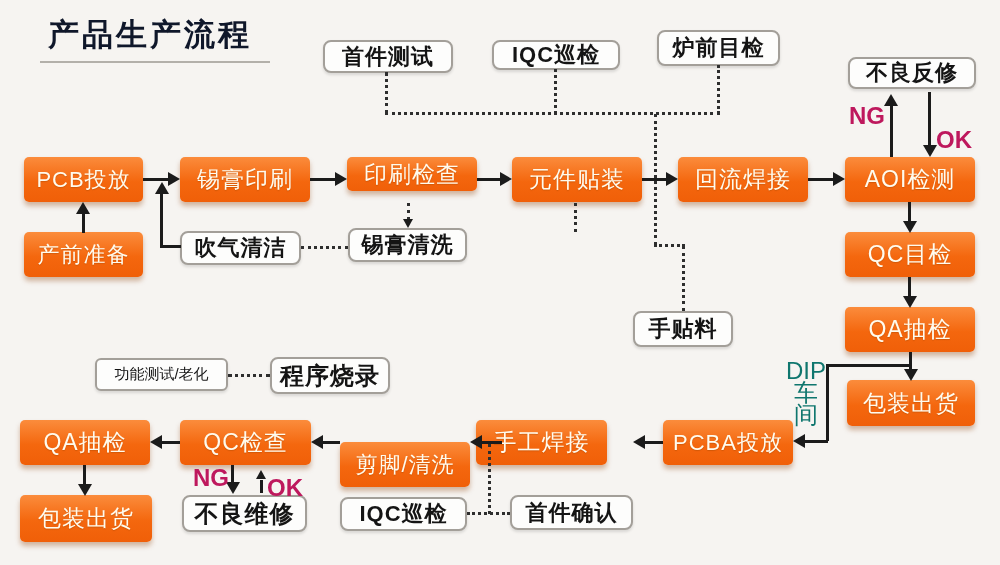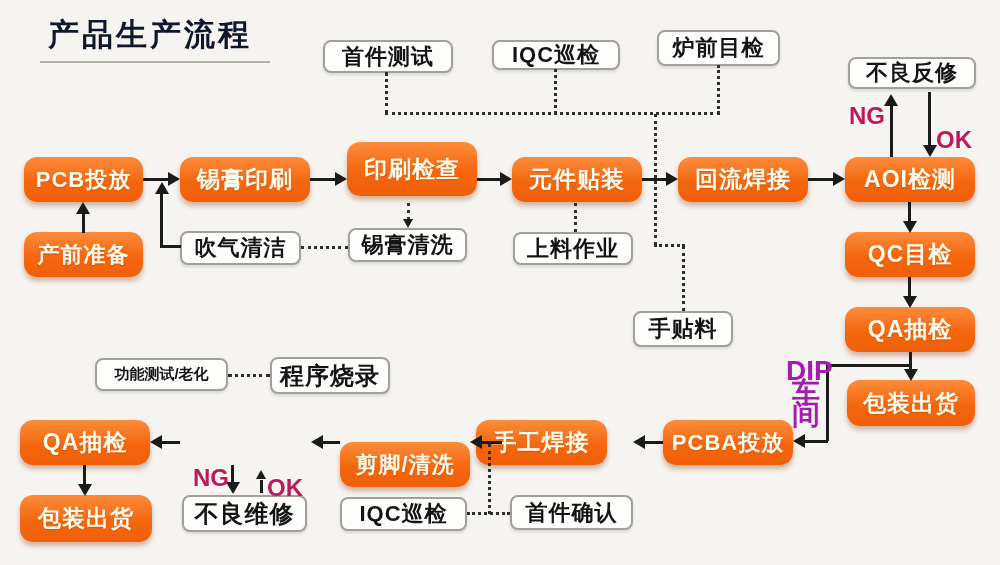--- a/index.html
+++ b/index.html
@@ -6,86 +6,86 @@
   html,body { width:1000px; height:565px; }
   body { font-family:"Liberation Sans","DejaVu Sans",sans-serif; }
   #stage {
     position:relative; width:1000px; height:565px;
     background:#f6f4f1; overflow:hidden;
   }
   
   .ob {
     position:absolute; display:flex; align-items:center; justify-content:center;
     background:linear-gradient(180deg,#fb8c3c 0%, #f4670e 55%, #f05f08 100%);
-    border-radius:13px; color:#fffbee; font-weight:700; font-size:23px;
+    border-radius:5px; color:#fffbee; font-weight:400; font-size:23px;
     letter-spacing:1px; box-shadow:0 4px 5px rgba(140,60,5,.35);
     white-space:nowrap; text-shadow:0 1px 1px rgba(160,70,0,.4);
   }
   
   .wb {
     position:absolute; display:flex; align-items:center; justify-content:center;
     background:#fdfdfc; border:2px solid #a39f99; border-radius:8px;
     color:#141414; font-weight:600; font-size:22px; letter-spacing:1px;
     white-space:nowrap; box-shadow:0 2px 3px rgba(0,0,0,.12);
   }
-  .wb.small { font-size:15px; letter-spacing:0; font-weight:700; }
+  .wb.small { font-size:15px; letter-spacing:0; font-weight:400;border-radius:6px; }
   
   .hl { position:absolute; height:3px; background:#1b1b1b; }
   .vl { position:absolute; width:3px; background:#1b1b1b; }
   
   .dh { position:absolute; height:0; border-top:3px dotted #2e2e2e; }
   .dv { position:absolute; width:0; border-left:3px dotted #2e2e2e; }
   
   .ar { position:absolute; width:0; height:0; }
   .ar.r { border-top:7px solid transparent; border-bottom:7px solid transparent; border-left:12px solid #1b1b1b; }
   .ar.l { border-top:7px solid transparent; border-bottom:7px solid transparent; border-right:12px solid #1b1b1b; }
   .ar.u { border-left:7px solid transparent; border-right:7px solid transparent; border-bottom:12px solid #1b1b1b; }
   .ar.d { border-left:7px solid transparent; border-right:7px solid transparent; border-top:12px solid #1b1b1b; }
   .ar.u.sm { border-left:5px solid transparent; border-right:5px solid transparent; border-bottom:9px solid #1b1b1b; }
   .ar.d.sm { border-left:5px solid transparent; border-right:5px solid transparent; border-top:9px solid #1b1b1b; }
   
   .lbl { position:absolute; color:#be185d; font-weight:800; font-size:24px; white-space:nowrap; }
   #title { position:absolute; left:48px; top:14px; font-size:31px; font-weight:900; color:#0f172a; letter-spacing:3px; }
   #title-rule { position:absolute; left:40px; top:61px; width:230px; height:2px; background:#b3b0aa; }
   #footer-note { position:absolute; left:817px; top:511px; font-size:19px; font-weight:800; color:#0d0d0d; letter-spacing:1px; }
-  .dip { position:absolute; color:#a21caf; font-weight:700; font-size:28px; line-height:22px; text-align:center; width:40px; }
+  .dip { position:absolute; color:#0f766e; font-weight:400; font-size:24px; line-height:22px; text-align:center; width:40px; }
 </style>
 </head>
 <body>
 
 <div id="stage">
 
   <div id="title">产品生产流程</div>
   <div id="title-rule"></div>
 
   <div class="ob" style="left:24px;top:157px;width:119px;height:45px;font-size:22px">PCB投放</div>
   <div class="ob" style="left:180px;top:157px;width:130px;height:45px">锡膏印刷</div>
-  <div class="ob" style="left:347px;top:142px;width:130px;height:54px">印刷检查</div>
+  <div class="ob" style="left:347px;top:157px;width:130px;height:34px">印刷检查</div>
   <div class="ob" style="left:512px;top:157px;width:130px;height:45px">元件贴装</div>
   <div class="ob" style="left:678px;top:157px;width:130px;height:45px">回流焊接</div>
   <div class="ob" style="left:845px;top:157px;width:130px;height:45px">AOI检测</div>
   <div class="ob" style="left:24px;top:232px;width:119px;height:45px;font-size:22px">产前准备</div>
 
   <div class="ob" style="left:845px;top:232px;width:130px;height:45px">QC目检</div>
   <div class="ob" style="left:845px;top:307px;width:130px;height:45px">QA抽检</div>
   <div class="ob" style="left:847px;top:380px;width:128px;height:46px">包装出货</div>
 
   <div class="ob" style="left:20px;top:420px;width:130px;height:45px">QA抽检</div>
+  <div class="ob" style="left:180px;top:420px;width:131px;height:45px">QC检查</div>
   <div class="ob" style="left:340px;top:442px;width:130px;height:45px;font-size:22px">剪脚/清洗</div>
   <div class="ob" style="left:476px;top:420px;width:131px;height:45px">手工焊接</div>
   <div class="ob" style="left:663px;top:420px;width:130px;height:45px;font-size:22px">PCBA投放</div>
   <div class="ob" style="left:20px;top:495px;width:132px;height:47px">包装出货</div>
 
   <div class="wb" style="left:323px;top:40px;width:130px;height:33px">首件测试</div>
   <div class="wb" style="left:492px;top:40px;width:128px;height:30px">IQC巡检</div>
   <div class="wb" style="left:657px;top:30px;width:123px;height:36px">炉前目检</div>
   <div class="wb" style="left:848px;top:57px;width:128px;height:32px">不良反修</div>
   <div class="wb" style="left:180px;top:231px;width:121px;height:34px">吹气清洁</div>
   <div class="wb" style="left:348px;top:228px;width:119px;height:34px">锡膏清洗</div>
-  <div class="wb" style="left:513px;top:232px;width:120px;height:33px">上料作业</div>
   <div class="wb" style="left:633px;top:311px;width:100px;height:36px">手贴料</div>
   <div class="wb small" style="left:95px;top:358px;width:133px;height:33px">功能测试/老化</div>
   <div class="wb" style="left:270px;top:357px;width:120px;height:37px;font-size:24px">程序烧录</div>
   <div class="wb" style="left:182px;top:495px;width:125px;height:37px;font-size:24px">不良维修</div>
   <div class="wb" style="left:340px;top:497px;width:127px;height:34px">IQC巡检</div>
   <div class="wb" style="left:510px;top:495px;width:123px;height:35px">首件确认</div>
 
   <div class="hl" style="left:143px;top:178px;width:28px"></div>
     <div class="ar r" style="left:168px;top:172px"></div>
   <div class="hl" style="left:310px;top:178px;width:27px"></div>

